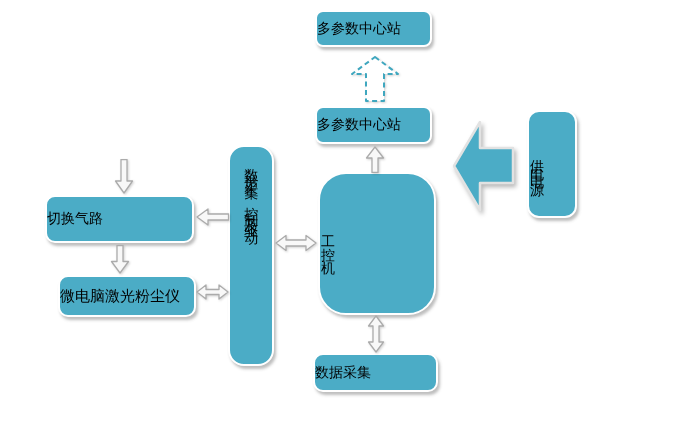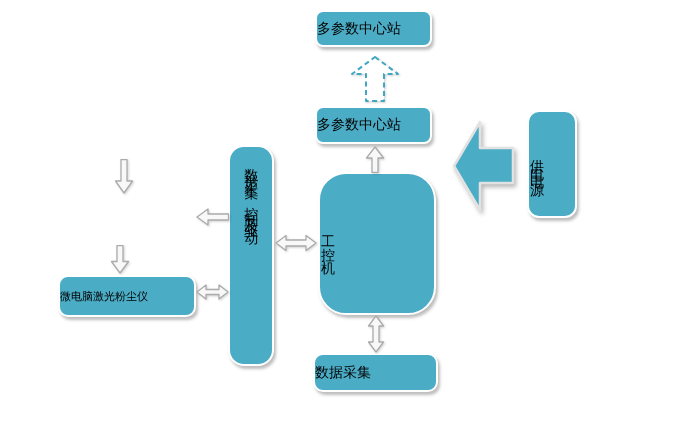--- a/index.html
+++ b/index.html
@@ -63,21 +63,21 @@
     fill: #4BACC6;
     stroke: #e2e2e2;
     stroke-width: 2.5;
     stroke-linejoin: round;
   }
   
   .n-center-station { left: 315px; top: 10px;  width: 117px; height: 37px;  border-radius: 8px; }
   .n-dtu            { left: 315px; top: 106px; width: 117px; height: 38px;  border-radius: 8px; }
   .n-pm             { left: 62px;  top: 110px; width: 131px; height: 47px;  border-radius: 10px; }
   .n-switch         { left: 45px;  top: 195px; width: 149px; height: 48px;  border-radius: 10px; }
-  .n-dust           { left: 58px;  top: 275px; width: 138px; height: 42px;  border-radius: 10px; font-size: 11px; }
+  .n-dust           { left: 58px;  top: 275px; width: 138px; height: 42px;  border-radius: 10px; font-size: 15px; }
   .n-daq            { left: 228px; top: 145px; width: 46px;  height: 221px; border-radius: 16px; }
   .n-ipc            { left: 318px; top: 172px; width: 118px; height: 143px; border-radius: 28px; }
   .n-weather        { left: 313px; top: 353px; width: 125px; height: 39px;  border-radius: 10px; }
   .n-power          { left: 527px; top: 110px; width: 50px;  height: 108px; border-radius: 12px; }
   
   .c-dashed-up   { left: 351px; top: 56px;  }
   .c-ipc-dtu     { left: 364px; top: 146px; }
   .c-pm-switch   { left: 113px; top: 159px; }
   .c-daq-switch  { left: 196px; top: 207px; }
   .c-switch-dust { left: 109px; top: 245px; }
@@ -94,20 +94,23 @@
 
   <div class="node n-center-station">
     <span>多参数中心站</span>
   </div>
 
   <div class="node n-dtu">
     <span>多参数中心站</span>
   </div>
 
 
+  <div class="node n-switch">
+    <span>切换气路</span>
+  </div>
 
   <div class="node n-dust">
     <span>微电脑激光粉尘仪</span>
   </div>
 
   <div class="node n-daq daq">
     <span class="vtext">数据采集</span>
     <span class="vtext">控制及驱动</span>
   </div>
 

